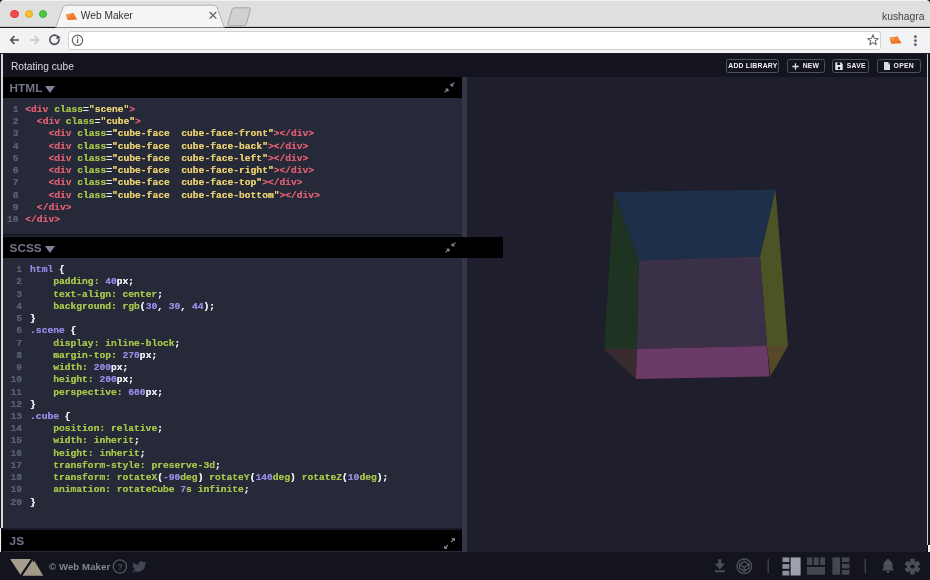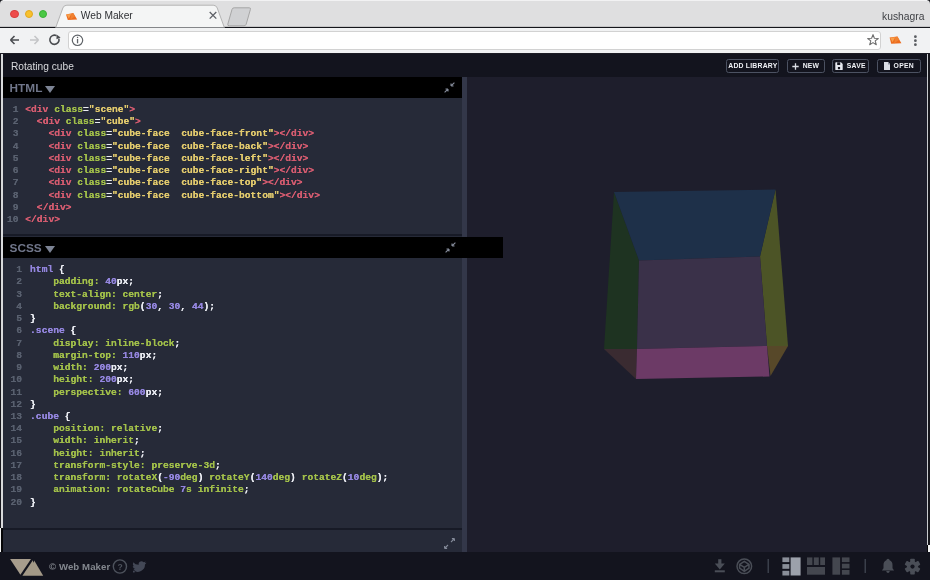--- a/index.html
+++ b/index.html
@@ -174,34 +174,37 @@
 18
 19
 20</pre>
 <pre style="left:30.1px;top:264.2px;"><span class="n">html</span> <span class="p">{</span>
     <span class="a">padding:</span> <span class="n">40</span><span class="p">px;</span>
     <span class="a">text-align:</span> <span class="a">center</span><span class="p">;</span>
     <span class="a">background:</span> <span class="a">rgb</span><span class="p">(</span><span class="n">30</span><span class="p">,</span> <span class="n">30</span><span class="p">,</span> <span class="n">44</span><span class="p">);</span>
 <span class="p">}</span>
 <span class="n">.scene</span> <span class="p">{</span>
     <span class="a">display:</span> <span class="a">inline-block</span><span class="p">;</span>
-    <span class="a">margin-top:</span> <span class="n">110</span><span class="p">px;</span>
+    <span class="a">margin-top:</span> <span class="n">270</span><span class="p">px;</span>
     <span class="a">width:</span> <span class="n">200</span><span class="p">px;</span>
     <span class="a">height:</span> <span class="n">200</span><span class="p">px;</span>
     <span class="a">perspective:</span> <span class="n">600</span><span class="p">px;</span>
 <span class="p">}</span>
 <span class="n">.cube</span> <span class="p">{</span>
     <span class="a">position:</span> <span class="a">relative</span><span class="p">;</span>
     <span class="a">width:</span> <span class="a">inherit</span><span class="p">;</span>
     <span class="a">height:</span> <span class="a">inherit</span><span class="p">;</span>
     <span class="a">transform-style:</span> <span class="a">preserve-3d</span><span class="p">;</span>
     <span class="a">transform:</span> <span class="a">rotateX</span><span class="p">(</span><span class="n">-90</span><span class="a">deg</span><span class="p">)</span> <span class="a">rotateY</span><span class="p">(</span><span class="n">140</span><span class="a">deg</span><span class="p">)</span> <span class="a">rotateZ</span><span class="p">(</span><span class="n">10</span><span class="a">deg</span><span class="p">);</span>
     <span class="a">animation:</span> <span class="a">rotateCube</span> <span class="n">7</span><span class="a">s</span> <span class="a">infinite</span><span class="p">;</span>
 <span class="p">}</span></pre>
 
+<div class="phead" style="top:530px;">
+      <span class="lbl">JS</span>
+    </div>
 
 <svg class="abs" style="left:443.5px;top:81.5px" width="11" height="11" viewBox="0 0 11 11">
   <path d="M10.4 0.6 L7 4 M7 4 L7 1.5 M7 4 L9.5 4 M0.6 10.4 L4 7 M4 7 L4 9.5 M4 7 L1.5 7" stroke="#848a99" stroke-width="1.1" fill="none"></path>
 </svg>
 <svg class="abs" style="left:445px;top:241.5px" width="11" height="11" viewBox="0 0 11 11">
   <path d="M10.4 0.6 L7 4 M7 4 L7 1.5 M7 4 L9.5 4 M0.6 10.4 L4 7 M4 7 L4 9.5 M4 7 L1.5 7" stroke="#848a99" stroke-width="1.1" fill="none"></path>
 </svg>
 <svg class="abs" style="left:443.5px;top:537.5px" width="11" height="11" viewBox="0 0 11 11">
   <path d="M7 4 L10.4 0.6 M10.4 0.6 L10.4 3.1 M10.4 0.6 L7.9 0.6 M4 7 L0.6 10.4 M0.6 10.4 L0.6 7.9 M0.6 10.4 L3.1 10.4" stroke="#848a99" stroke-width="1.1" fill="none"></path>
 </svg>

